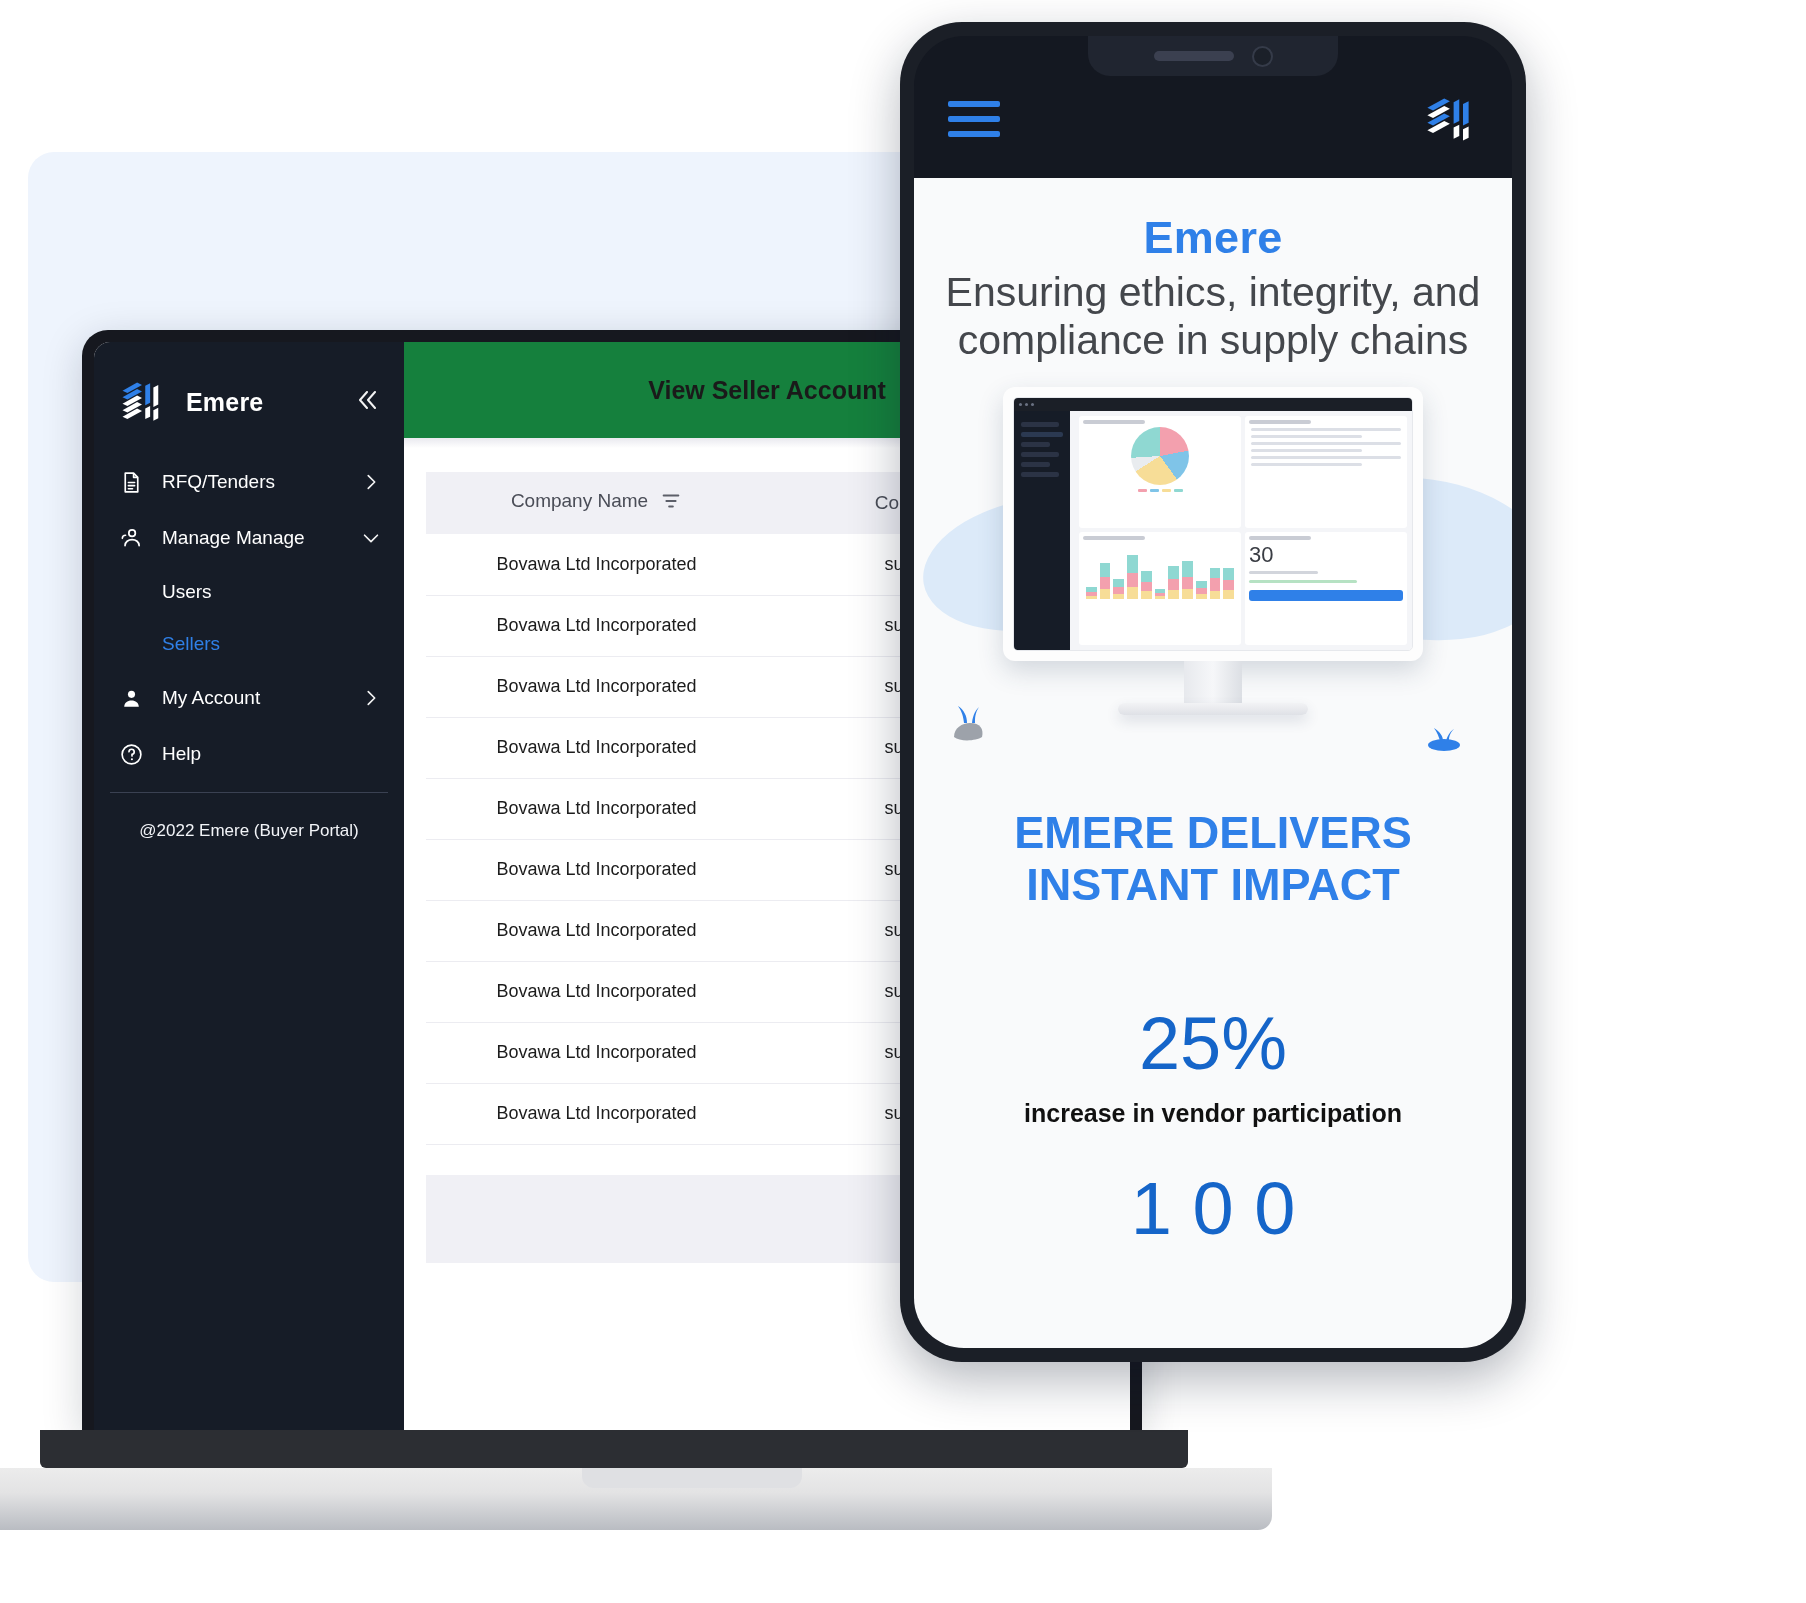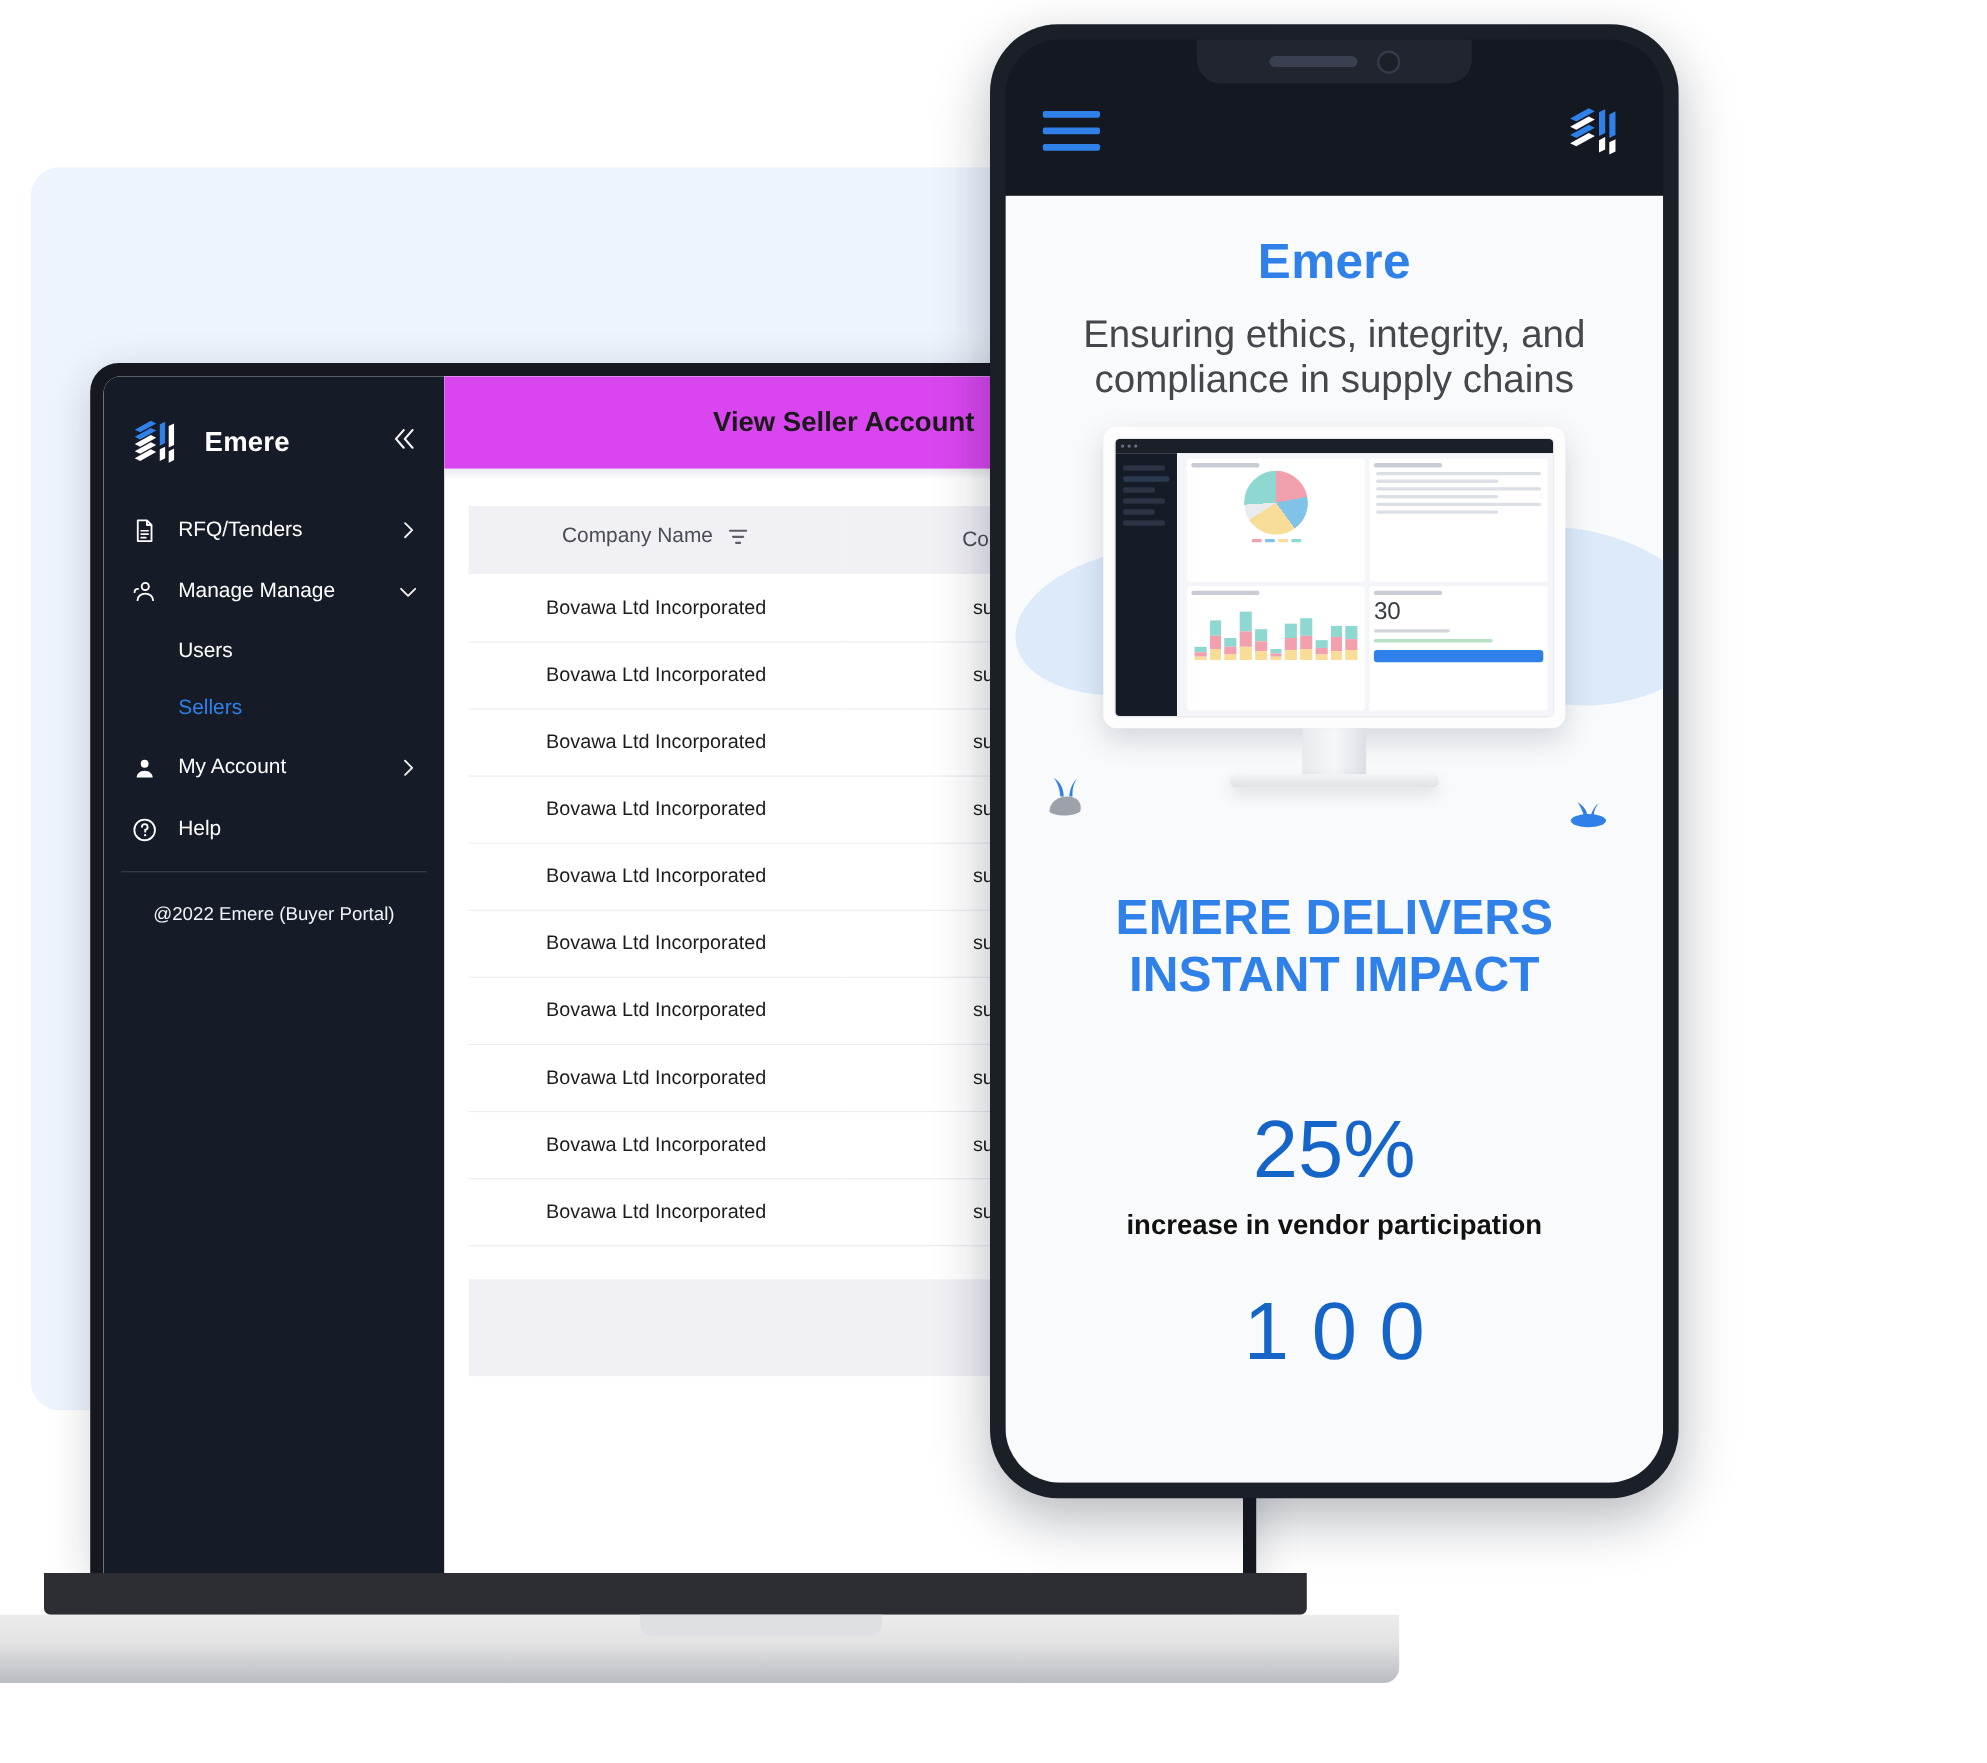--- a/index.html
+++ b/index.html
@@ -75,22 +75,22 @@
   .sb-sub.active { color: #2f80e8; }
   .sb-footer {
     border-top: 1px solid #3a4152; margin: 0 16px;
     padding: 28px 0; text-align: center; font-size: 17px; color: #f2f4f8;
   }
   .sb-after { flex: 1 1 auto; }
 
   
   .content { flex: 1 1 auto; background: #ffffff; display: flex; flex-direction: column; min-width: 0; }
   .page-head {
-    height: 84px; display: flex; align-items: center; justify-content: center;
-    background: #d946ef; position: relative;
+    height: 96px; display: flex; align-items: center; justify-content: center;
+    background: #15803d; position: relative;
   }
   .page-title { font-size: 25px; font-weight: 700; color: #1a1a1a; }
   .head-shadow { height: 10px; background: linear-gradient(#e9e9ef, rgba(233,233,239,0)); }
 
   .table-wrap { padding: 24px 22px 0 22px; flex: 1 1 auto; }
   .tbl { width: 100%; border-collapse: collapse; table-layout: fixed; }
   .tbl thead th {
     background: #f0f0f5; height: 62px; font-size: 19px; font-weight: 400;
     color: #4a4d57; text-align: center; padding: 0 10px;
   }
@@ -131,21 +131,21 @@
   .burger { width: 52px; display: flex; flex-direction: column; gap: 9px; cursor: pointer; }
   .burger span { display: block; height: 6px; background: #2f80e8; border-radius: 2px; }
   .phone-logo { margin-left: auto; width: 60px; height: 60px; }
 
   .phone-screen {
     position: absolute; left: 0; top: 142px; right: 0; bottom: 0;
     background: #f9fafb; overflow: hidden;
   }
   .hero { padding: 34px 20px 0 20px; text-align: center; }
   .hero-brand { font-size: 45px; font-weight: 700; color: #2f80e8; letter-spacing: .3px; }
-  .hero-tag { font-size: 35px; color: #44474c; line-height: 1.17; margin-top: 20px; }
+  .hero-tag { font-size: 41px; color: #44474c; line-height: 1.17; margin-top: 5px; }
 
   .illus { position: relative; height: 420px; margin-top: 14px; }
   .blob {
     position: absolute; background: #dceaf9; border-radius: 50%;
   }
   .blob1 { left: 8px; top: 120px; width: 230px; height: 130px; transform: rotate(-10deg); }
   .blob2 { right: -40px; top: 100px; width: 260px; height: 160px; transform: rotate(8deg); }
   .blob3 { left: 120px; top: 40px; width: 380px; height: 200px; opacity: .55; }
 
   .monitor { position: absolute; left: 50%; transform: translateX(-50%); top: 8px; width: 420px; }

